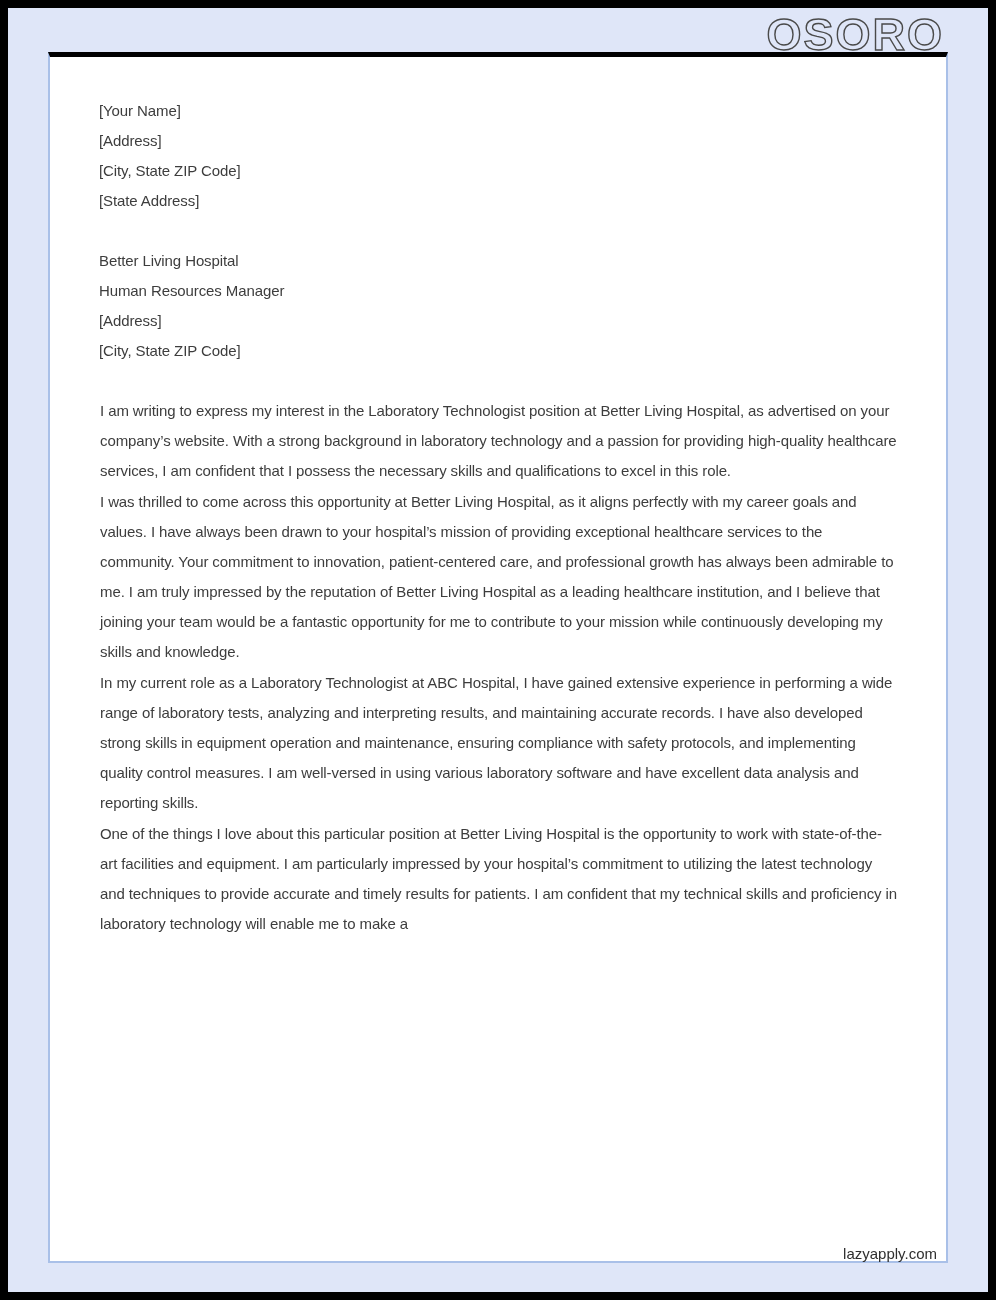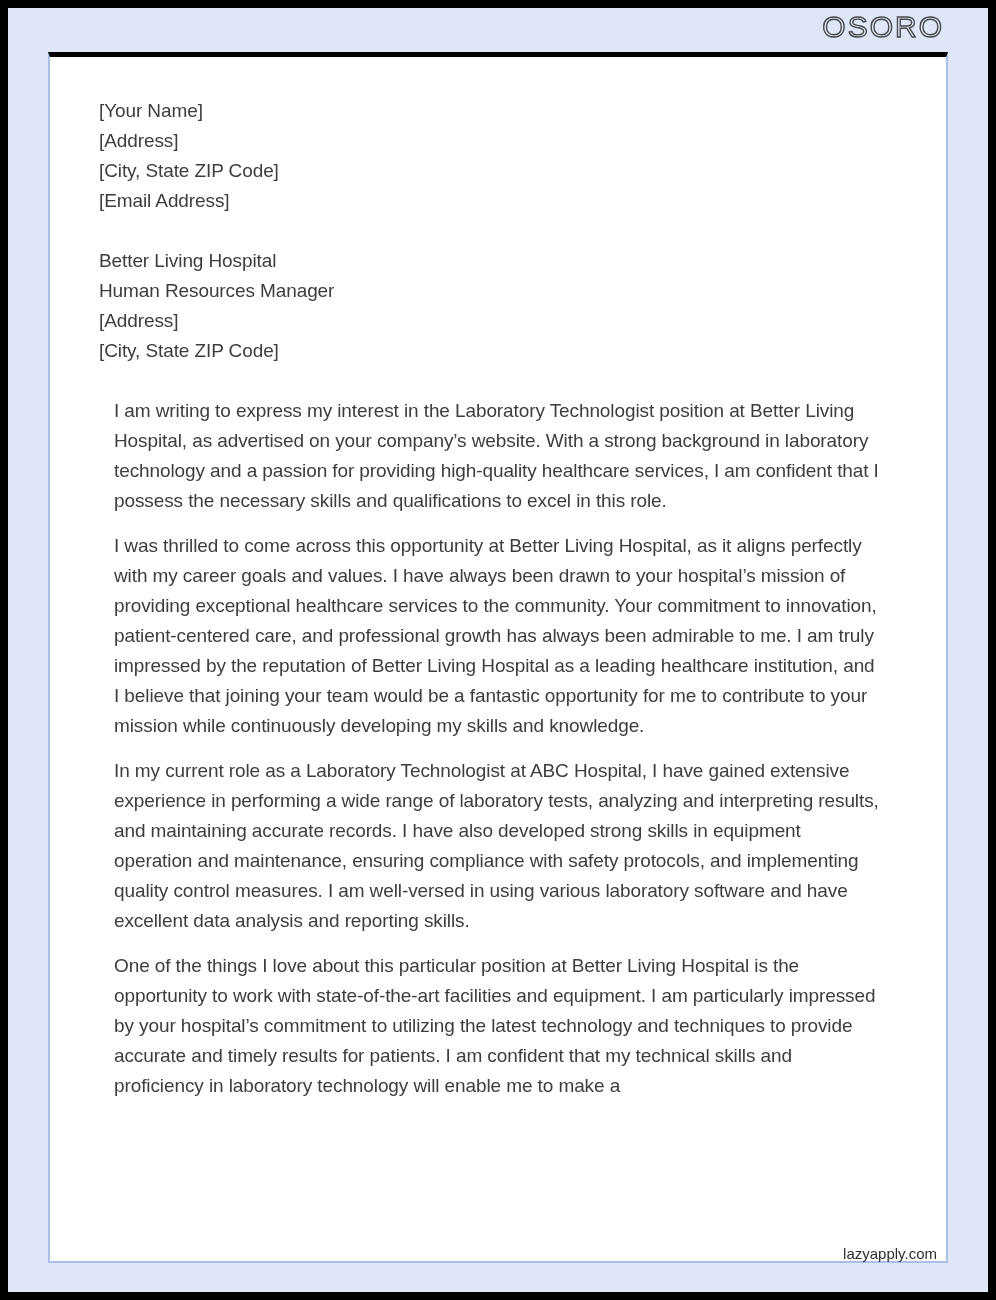--- a/index.html
+++ b/index.html
@@ -19,23 +19,23 @@
     left: 8px;
     top: 8px;
     width: 980px;
     height: 1284px;
     background: #dfe6f8;
   }
   .logo {
     position: absolute;
     top: 2px;
     right: 44px;
-    font-size: 30px;
+    font-size: 45px;
     line-height: 1.1;
-    font-weight: 400;
+    font-weight: 700;
     letter-spacing: 2px;
     color: transparent;
     -webkit-text-stroke: 1.4px #4a4a4a;
   }
   .sheet {
     position: absolute;
     left: 40px;
     top: 44px;
     width: 900px;
     height: 1211px;
@@ -43,25 +43,25 @@
     background: #ffffff;
     border: 2px solid #a9c0e8;
     border-top: 5px solid #000000;
     overflow: visible;
   }
   .content {
     box-sizing: border-box;
     width: 896px;
     padding: 39px 47px 0 49px;
     color: #3d3d3d;
-    font-size: 19px;
+    font-size: 15px;
     line-height: 30px;
     letter-spacing: -0.1px;
   }
-  .content p { margin: 15px; }
+  .content p { margin: 1px; }
   .content .line { margin: 0; }
   .block { margin: 0 0 30px 0; }
   .para { margin: 0 0 30px 0; }
   .watermark {
     position: absolute;
     top: 1237px;
     right: 51px;
     font-size: 15px;
     line-height: 18px;
     color: #2f2f2f;
@@ -75,21 +75,21 @@
 
     <div class="logo">OSORO</div>
 
     <div class="sheet">
       <div class="content">
 
         <div class="block">
             <p class="line">[Your Name]</p>
             <p class="line">[Address]</p>
             <p class="line">[City, State ZIP Code]</p>
-            <p class="line">[Email Address]</p>
+            <p class="line">[State Address]</p>
           </div>
 
         <div class="block">
             <p class="line">Better Living Hospital</p>
             <p class="line">Human Resources Manager</p>
             <p class="line">[Address]</p>
             <p class="line">[City, State ZIP Code]</p>
           </div>
 
 

